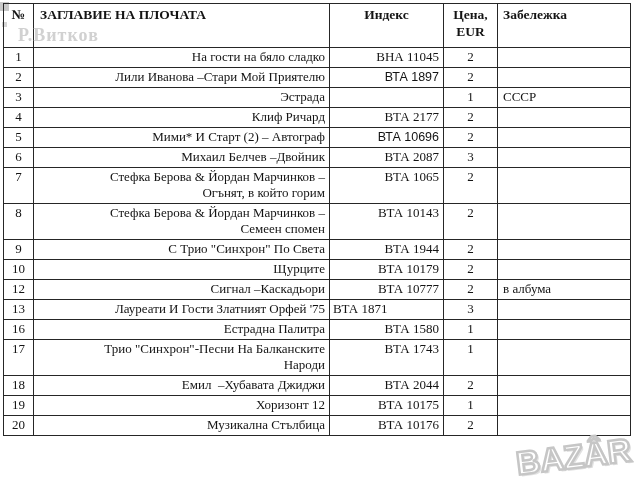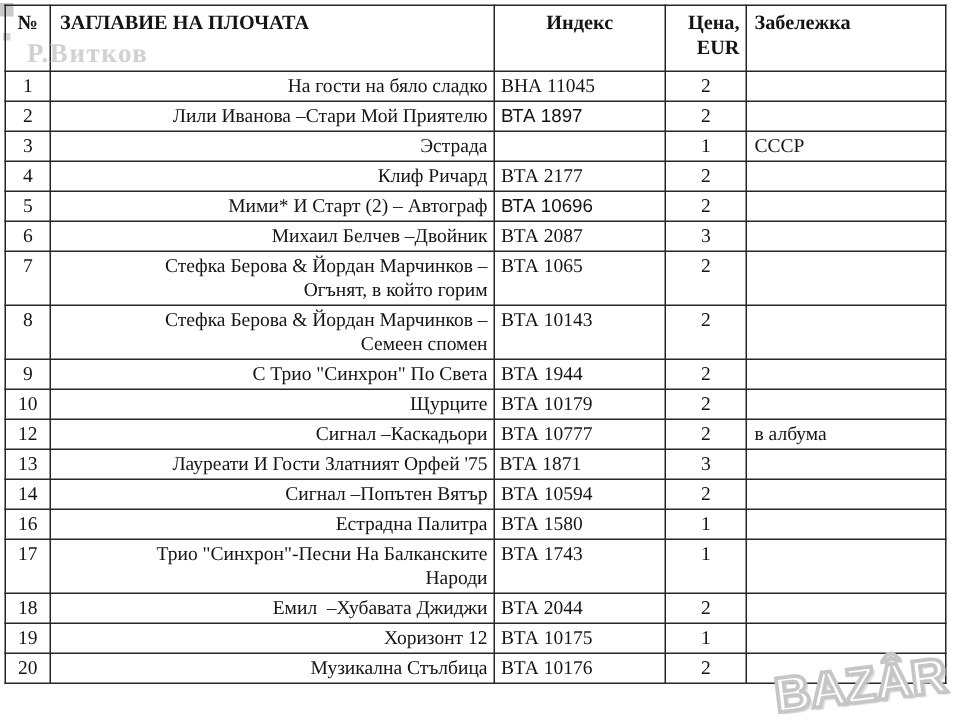--- a/index.html
+++ b/index.html
@@ -30,32 +30,32 @@
   thead th{
     height:41px;
     font-size:13.5px;
     line-height:17px;
     font-weight:bold;
     padding:2px 4px 0 4px;
   }
   th.c-num{ text-align:center; }
   th.c-title{ text-align:left; padding-left:6px; }
   th.c-index{ }
-  th.c-price{ text-align:right; }
+  th.c-price{ text-align:center; }
   th.c-note{ text-align:left; padding-left:5px; }
   tbody td{
     font-size:13px;
     line-height:16px;
     padding:1px 4px 0 4px;
   }
   tr.row td{ height:18px; }
   tr.row.tall td{ height:34px; }
   td.c-num{ text-align:center; }
   td.c-title{ text-align:right; padding-left:5px; white-space:pre-wrap; }
-  td.c-index{ text-align:left; }
+  td.c-index{ text-align:right; }
   td.c-index.sans{ font-family:"Liberation Sans","DejaVu Sans",sans-serif; font-size:12.5px; }
   td.c-index.left{ text-align:left; padding-left:3px; }
   td.c-price{ text-align:center; }
   td.c-note{ text-align:left; padding-left:5px; }
   .wm-owner{
     position:absolute;left:18px;top:25px;
     font-family:Liberation Serif, serif;
     font-weight:bold;
     font-size:18px;letter-spacing:1px;
     color:rgba(198,198,198,0.8);
@@ -178,27 +178,20 @@
           <td class="c-note">в албума</td>
         </tr>
         <tr class="row">
           <td class="c-num">13</td>
           <td class="c-title">Лауреати И Гости Златният Орфей '75</td>
           <td class="c-index left">ВТА 1871</td>
           <td class="c-price">3</td>
           <td class="c-note"></td>
         </tr>
         <tr class="row">
-          <td class="c-num">14</td>
-          <td class="c-title">Сигнал –Попътен Вятър</td>
-          <td class="c-index">ВТА 10594</td>
-          <td class="c-price">2</td>
-          <td class="c-note"></td>
-        </tr>
-        <tr class="row">
           <td class="c-num">16</td>
           <td class="c-title">Естрадна Палитра</td>
           <td class="c-index">ВТА 1580</td>
           <td class="c-price">1</td>
           <td class="c-note"></td>
         </tr>
         <tr class="row tall">
           <td class="c-num">17</td>
           <td class="c-title">Трио "Синхрон"-Песни На Балканските
 Народи</td>

